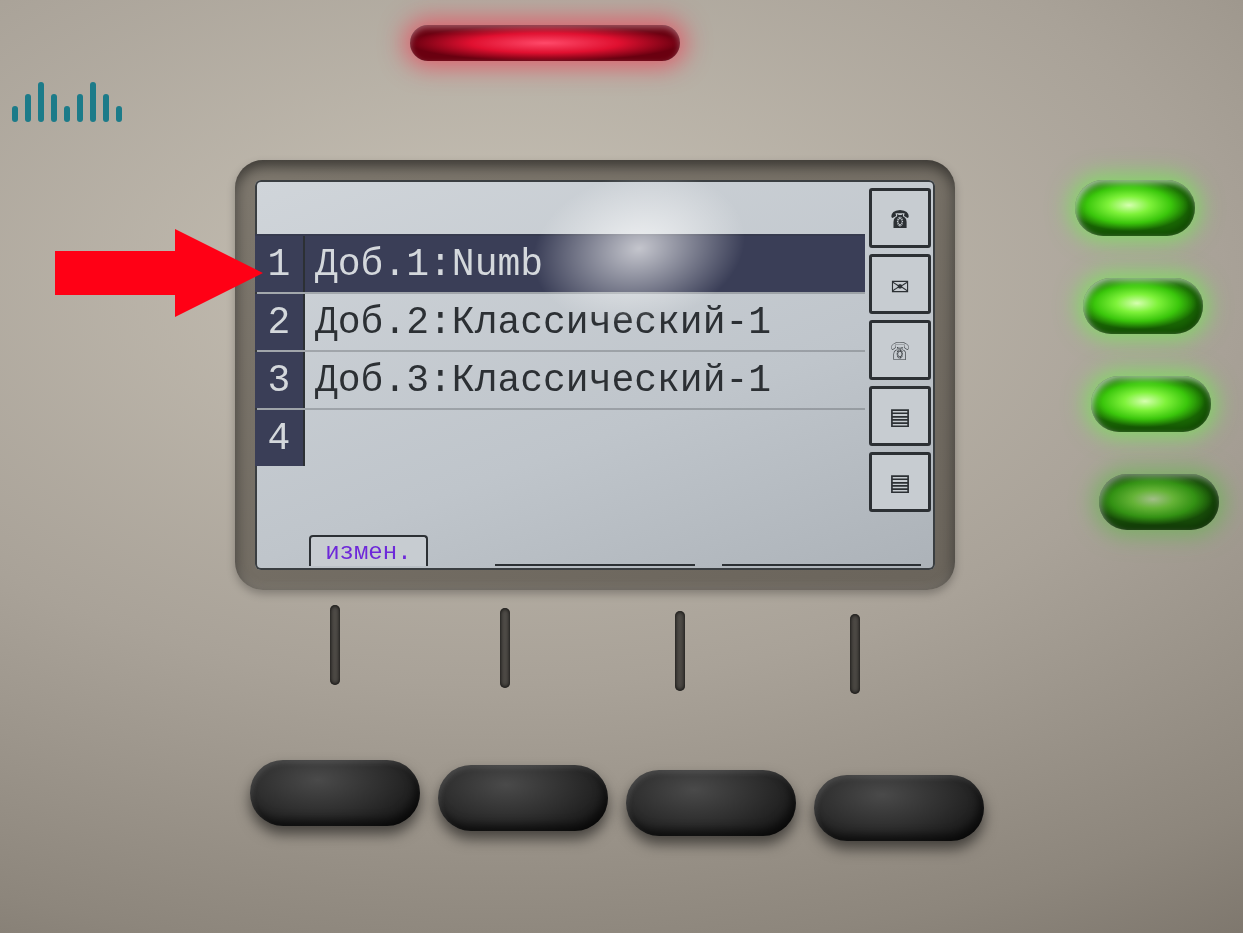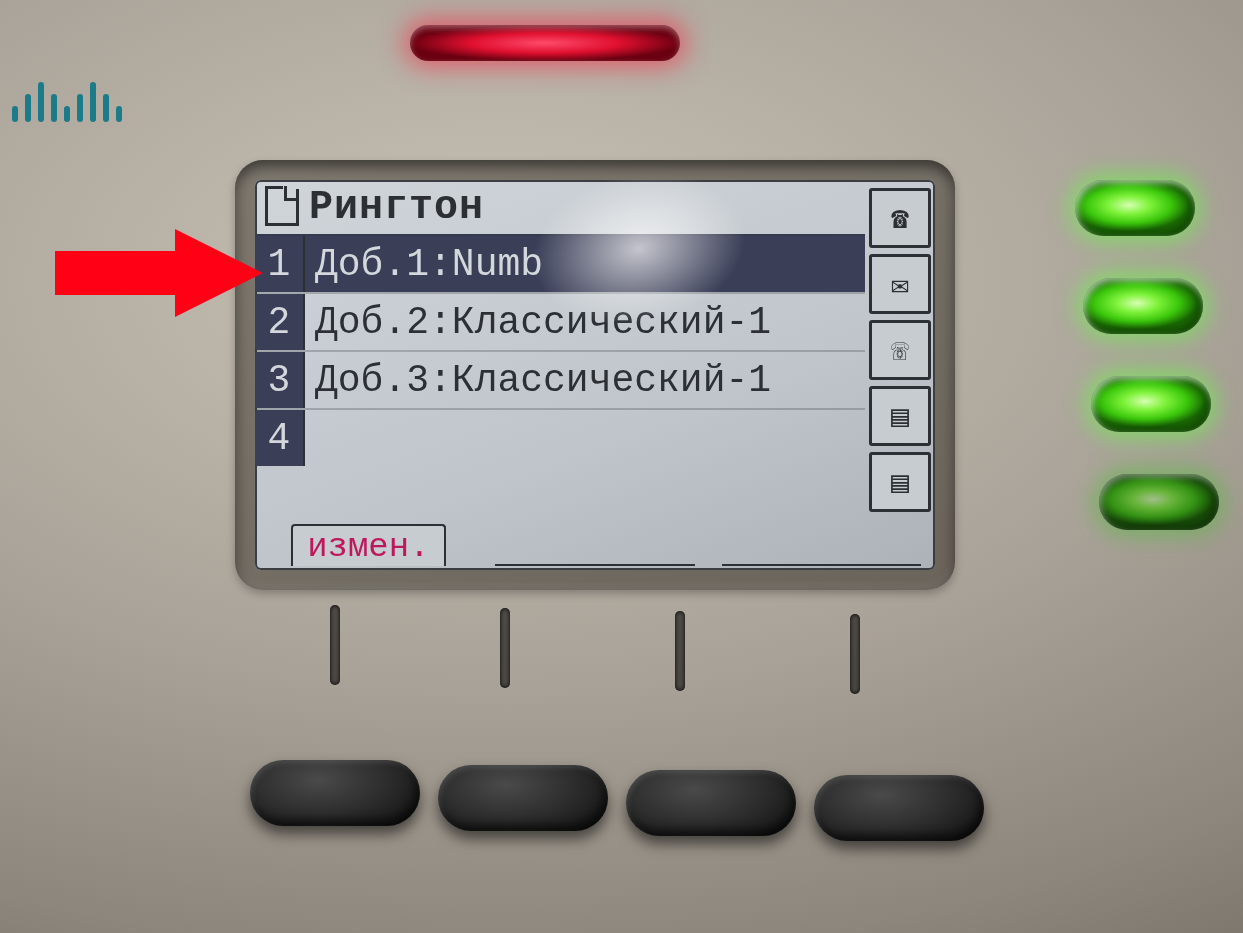--- a/index.html
+++ b/index.html
@@ -66,21 +66,21 @@
   .side{
     position:absolute;right:4px;top:8px;width:62px;display:flex;flex-direction:column;gap:6px;
   }
   .side .ico{
     height:54px;border:3px solid #2c3034;border-radius:3px;display:flex;
     align-items:center;justify-content:center;font-size:30px;color:#2c3034;background:#c7ccd1;
   }
   
   .softs{
     position:absolute;left:0;right:0;bottom:4px;height:52px;display:flex;
-    font-size:34px;color:#be185d;font-family:Liberation Mono, monospace;
+    font-size:24px;color:#6d28d9;font-family:Liberation Mono, monospace;
   }
   .soft{flex:1;display:flex;align-items:flex-end;justify-content:center;}
   .soft span{padding:2px 14px 0;border:2px solid #2c3034;border-bottom:none;
              border-radius:4px 4px 0 0;background:#c7ccd1;}
   .soft.empty{position:relative;}
   .soft.empty::after{content:"";position:absolute;left:6%;right:6%;bottom:0;height:2px;background:#2c3034;}
   
   .led{
     position:absolute;width:120px;height:56px;border-radius:28px;
     background:radial-gradient(60px 26px at 45% 45%,#d6ffb0 0%,#7ef23a 35%,#3bc70c 70%,#1a6b04 100%);
@@ -120,24 +120,20 @@
       <span style="height:40px"></span>
         <span style="height:28px"></span>
       <span style="height:16px"></span>
     </div>
   </div>
 
 
   <div class="lcd-frame">
     <div class="lcd">
 
-      <div class="header">
-        <span class="page-icon"></span>
-        <span>Рингтон</span>
-      </div>
 
       <div class="rows">
         <div class="row sel">
           <span class="num">1</span>
           <span class="txt">Доб.1:Numb</span>
         </div>
         <div class="row">
           <span class="num">2</span>
           <span class="txt">Доб.2:Классический-1</span>
         </div>

